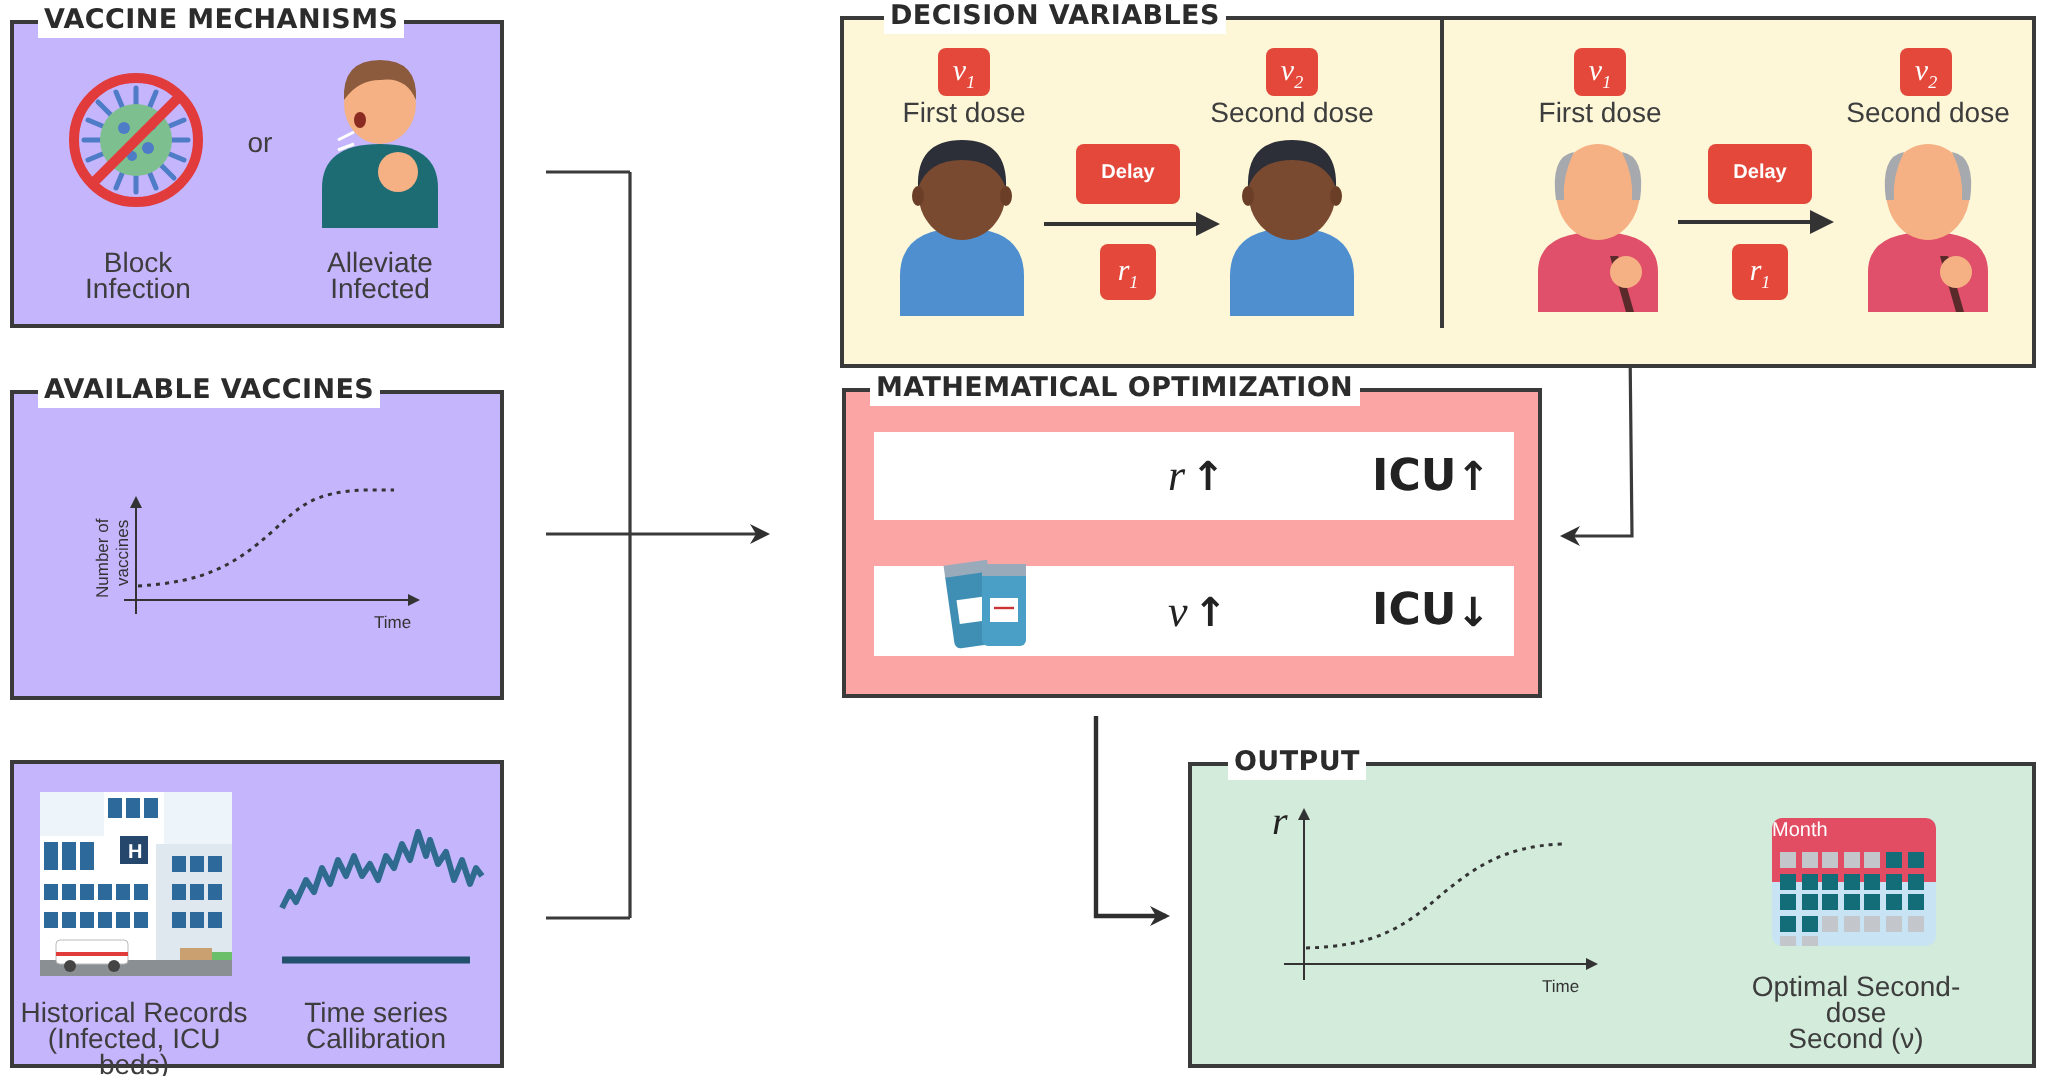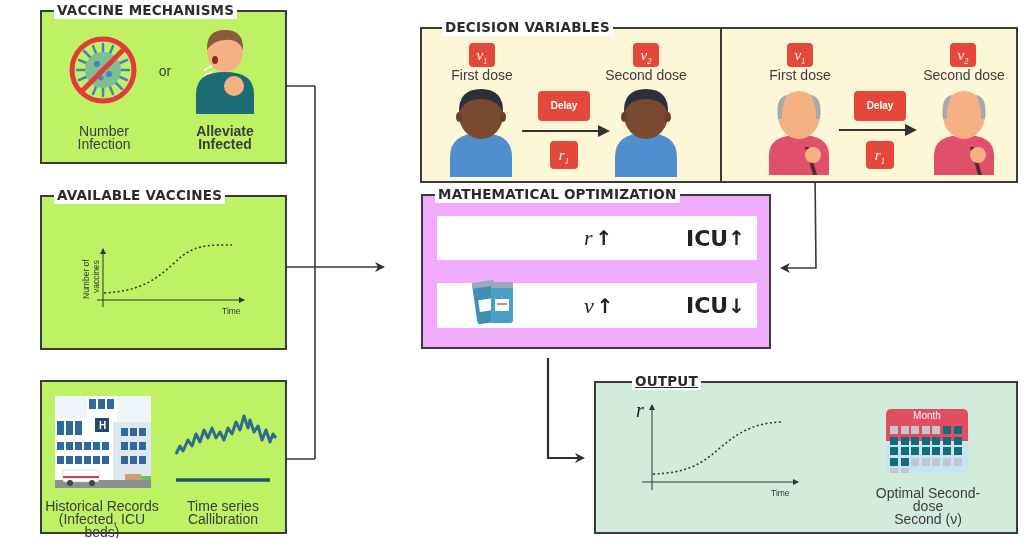--- a/index.html
+++ b/index.html
@@ -6,23 +6,23 @@
   html, body { width: 1024px; height: 538px; background: #ffffff; overflow: hidden; }
   body { position: relative; font-family: "Liberation Sans", sans-serif; color: #333; }
 
   .panel { position: absolute; border: 2px solid #3a3a3a; }
   .panel-title {
     position: absolute; top: -11px; left: 12px; background: #ffffff;
     padding: 0 3px; font-family: "DejaVu Sans", sans-serif; font-weight: bold;
     font-size: 13.5px; letter-spacing: 0.2px; color: #2b2b2b; line-height: 18px;
     white-space: nowrap;
   }
-  .blue { background: #bef264; margin-left: 35px; }
+  .blue { background: #c4b5fd; }
   .yellow { background: #fdf7d8; }
-  .salmon { background: #f0abfc; }
+  .salmon { background: #fca5a5; }
   .green { background: #d3ebdb; }
 
   .caption { position: absolute; text-align: center; font-size: 14px; line-height: 13px; color: #3d3d3d; }
 
   .tag {
     position: absolute; background: #e3483a; color: #fff; border-radius: 4px;
     font-family: "Liberation Serif", serif; font-style: italic; font-size: 15px;
     text-align: center; line-height: 24px; width: 26px; height: 24px;
   }
   .tag sub { font-size: 9px; }
@@ -95,24 +95,24 @@
     <path d="M15,22 Q14,2 33,2 Q52,2 51,22 Q46,10 33,12 Q22,12 15,22 Z" fill="#8c5a3c"></path>
     <ellipse cx="23" cy="32" rx="3" ry="4" fill="#8a2a20"></ellipse>
     <circle cx="42" cy="58" r="10" fill="#f5b184"></circle>
     <g stroke="#ffffff" stroke-width="1.5">
         <line x1="12" y1="42" x2="20" y2="38"></line>
         <line x1="12" y1="47" x2="20" y2="44"></line>
       </g>
   </svg>
 
   <div class="caption" style="left:23px;top:113px;width:78px;">
-    <div>Number</div>
+    <div>Block</div>
     <div>Infection</div>
   </div>
-  <div class="caption" style="left:142px;top:113px;width:82px;font-weight:bold;">
+  <div class="caption" style="left:142px;top:113px;width:82px;">
     <div>Alleviate</div>
     <div>Infected</div>
   </div>
 </div>
 
 <div class="panel blue" style="left:5px;top:195px;width:247px;height:155px;">
   <div class="panel-title">AVAILABLE VACCINES</div>
   <svg width="200" height="130" style="left:25px;top:10px;">
     <defs>
         <marker id="axArr" markerWidth="6" markerHeight="6" refX="5" refY="3" orient="auto" markerUnits="userSpaceOnUse">
@@ -185,21 +185,21 @@
   <div class="caption" style="left:0px;top:118px;width:120px;">
     <div>Historical Records</div>
     <div>(Infected, ICU beds)</div>
   </div>
   <div class="caption" style="left:133px;top:118px;width:96px;">
     <div>Time series</div>
     <div>Callibration</div>
   </div>
 </div>
 
-<div class="panel yellow" style="left:420px;top:8px;width:598px;height:156px;margin-top:19px;">
+<div class="panel yellow" style="left:420px;top:8px;width:598px;height:176px;">
   <div class="panel-title" style="left:20px;">DECISION VARIABLES</div>
   <div style="position:absolute;left:298px;top:-2px;width:2px;height:156px;background:#3a3a3a;"></div>
 
   <div style="position:absolute;left:0;top:0;width:298px;height:152px;">
     <div class="tag" style="left:47px;top:14px;"><span>v</span><sub>1</sub></div>
     <div class="caption" style="left:20px;top:40px;width:80px;">First dose</div>
     <svg width="62" height="92" style="left:28px;top:56px;">
       <path d="M0,92 L0,72 Q0,48 31,48 Q62,48 62,72 L62,92 Z" fill="#4f8fd0"></path>
       <ellipse cx="31" cy="30" rx="22" ry="24" fill="#7a4a30"></ellipse>
       <path d="M9,28 Q8,4 31,4 Q54,4 53,28 Q48,14 31,14 Q14,14 9,28 Z" fill="#2c2f38"></path>
@@ -288,37 +288,37 @@
       <span class="arrow-glyph" style="margin-left:3px;">↑</span>
     </div>
     <div class="opt-cell" style="right:12px;">
       <span class="icu">ICU</span>
       <span class="arrow-glyph">↓</span>
     </div>
   </div>
 </div>
 
 <div class="panel green" style="left:594px;top:381px;width:424px;height:153px;">
-  <div class="panel-title" style="left:36px;text-decoration:underline;">OUTPUT</div>
+  <div class="panel-title" style="left:18px;">OUTPUT</div>
 
   <svg width="180" height="110" style="left:30px;top:12px;">
     <defs>
         <marker id="axArr2" markerWidth="6" markerHeight="6" refX="5" refY="3" orient="auto" markerUnits="userSpaceOnUse">
           <path d="M0,0 L6,3 L0,6 Z" fill="#333"></path>
         </marker>
       </defs>
     <line x1="26" y1="95" x2="26" y2="10" stroke="#333" stroke-width="1" marker-end="url(#axArr2)"></line>
     <line x1="16" y1="87" x2="172" y2="87" stroke="#333" stroke-width="1" marker-end="url(#axArr2)"></line>
     <path d="M27,79 C60,78 75,70 95,52 C110,40 125,28 155,27" fill="none" stroke="#333" stroke-width="1.5" stroke-dasharray="2,2.5"></path>
     <text x="10" y="22" font-family="Liberation Serif, serif" font-style="italic" font-size="20" fill="#222">r</text>
     <text class="axis-label" x="145" y="101">Time</text>
   </svg>
 
   <div style="position:absolute;left:290px;top:26px;width:82px;height:64px;background:#c8e4f4;border-radius:5px;overflow:hidden;">
-    <div style="height:32px;background:#e24d63;color:#fff;font-size:10px;line-height:14px;text-align:center;">Month</div>
+    <div style="height:32px;background:#e24d63;color:#fff;font-size:10px;line-height:14px;">Month</div>
     <div id="calendar-grid" style="position:absolute;left:4px;top:17px;">
         <div style="position: absolute; width: 8px; height: 8px; left: 0px; top: 0px; background: rgb(195, 199, 203);"></div>
         <div style="position: absolute; width: 8px; height: 8px; left: 10.6px; top: 0px; background: rgb(195, 199, 203);"></div>
         <div style="position: absolute; width: 8px; height: 8px; left: 21.2px; top: 0px; background: rgb(195, 199, 203);"></div>
         <div style="position: absolute; width: 8px; height: 8px; left: 31.8px; top: 0px; background: rgb(195, 199, 203);"></div>
         <div style="position: absolute; width: 8px; height: 8px; left: 42.4px; top: 0px; background: rgb(195, 199, 203);"></div>
         <div style="position: absolute; width: 8px; height: 8px; left: 53px; top: 0px; background: rgb(19, 109, 121);"></div>
         <div style="position: absolute; width: 8px; height: 8px; left: 63.6px; top: 0px; background: rgb(19, 109, 121);"></div>
         <div style="position: absolute; width: 8px; height: 8px; left: 0px; top: 10.6px; background: rgb(19, 109, 121);"></div>
         <div style="position: absolute; width: 8px; height: 8px; left: 10.6px; top: 10.6px; background: rgb(19, 109, 121);"></div>

